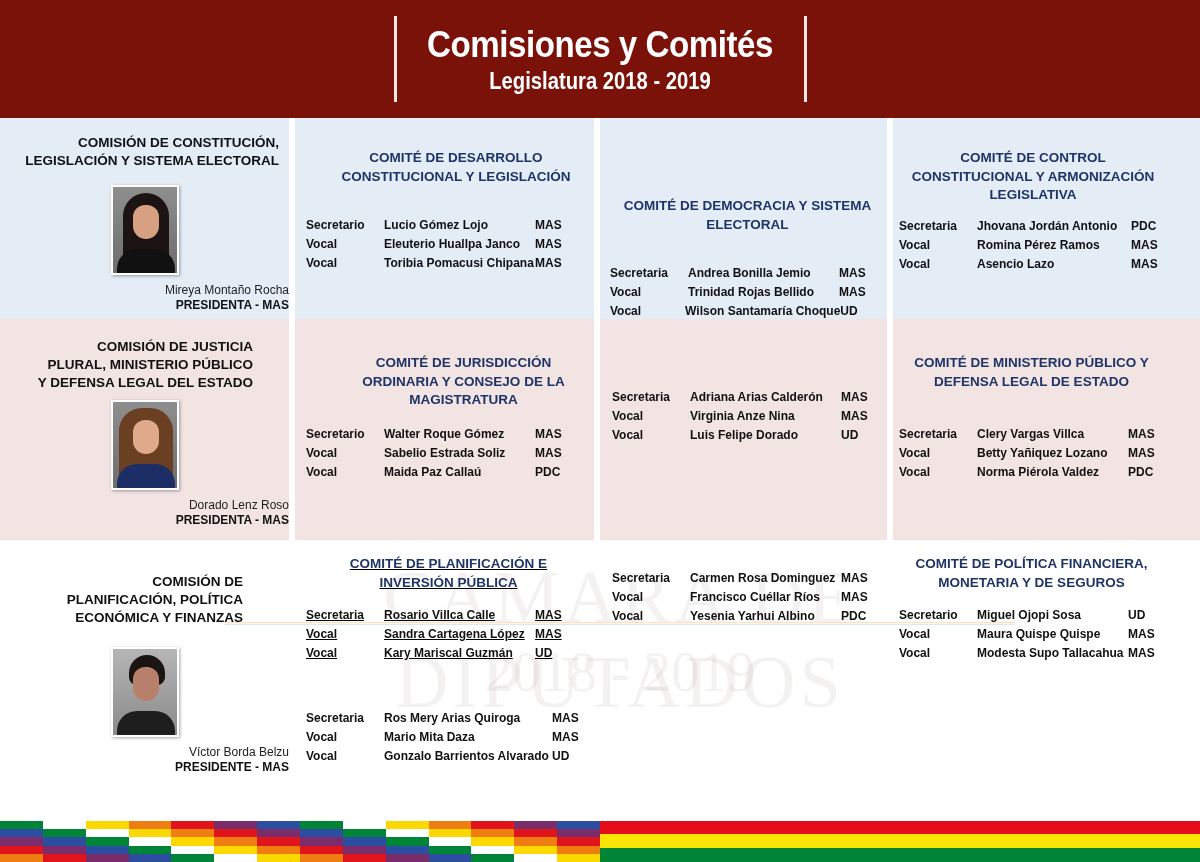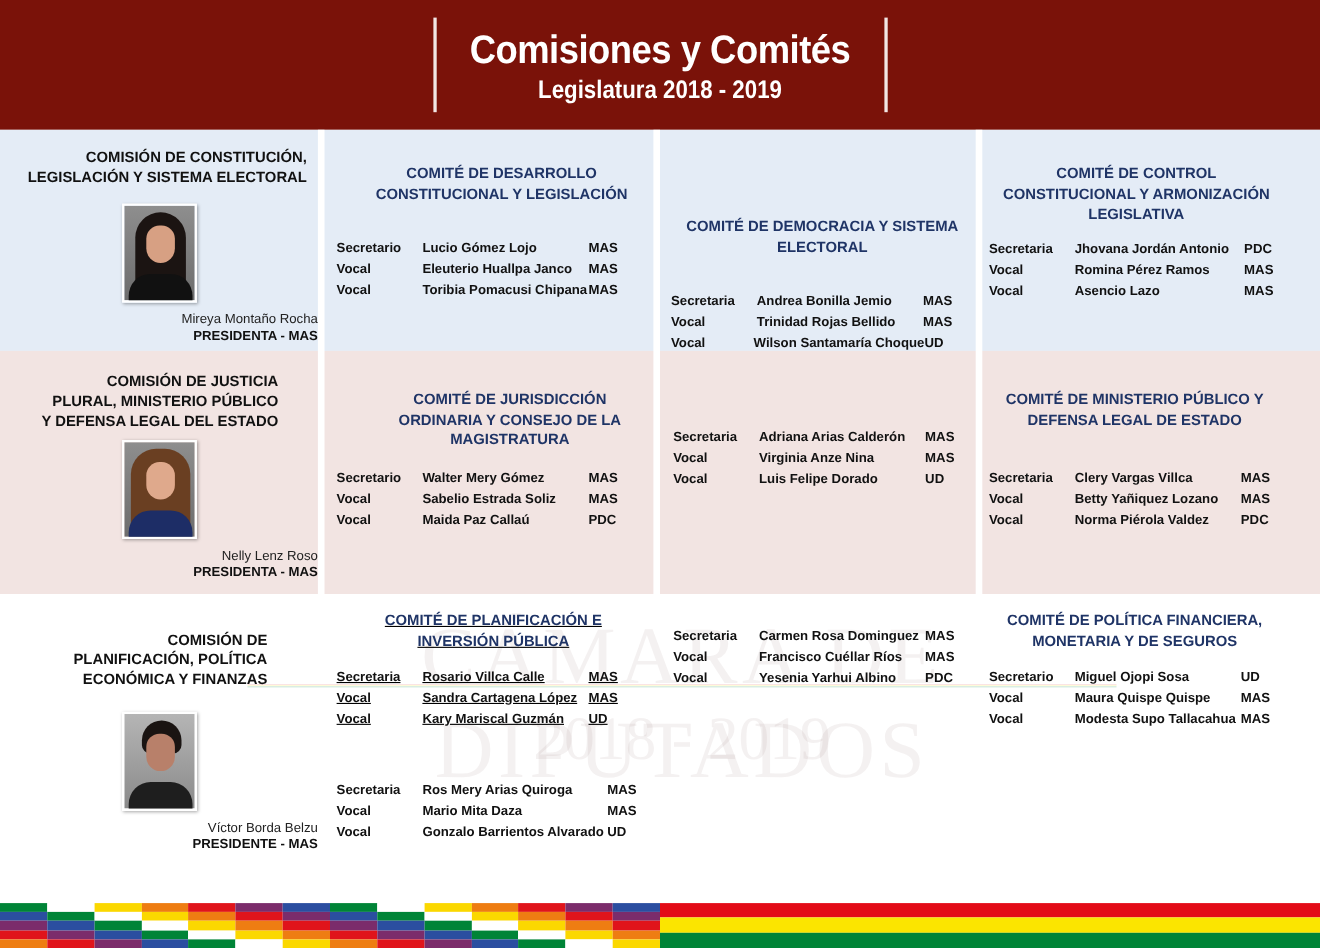--- a/index.html
+++ b/index.html
@@ -117,21 +117,21 @@
 </div>
 
 <div class="commission" style="top:338px;">
   <div class="ctitle" style="padding:0 36px;">COMISIÓN DE JUSTICIA PLURAL, MINISTERIO PÚBLICO Y DEFENSA LEGAL DEL ESTADO</div>
   <div class="photo" style="margin-top:8px;">
     <div class="ph-bg"></div>
     <div class="ph-hair" style="background:#6a3f22; left:6px; width:54px;"></div>
     <div class="ph-face" style="background:#dfa98c;"></div>
     <div class="ph-body" style="background:#1d2d66;"></div>
   </div>
-  <div class="pname">Nelly Lenz Roso</div>
+  <div class="pname">Dorado Lenz Roso</div>
   <div class="prole">PRESIDENTA - MAS</div>
 </div>
 
 <div class="commission" style="top:573px;">
   <div class="ctitle" style="padding:0 46px;">COMISIÓN DE PLANIFICACIÓN, POLÍTICA ECONÓMICA Y FINANZAS</div>
   <div class="photo" style="margin-top:20px;">
     <div class="ph-bg" style="background:linear-gradient(#b5b5b5,#8a8a8a);"></div>
     <div class="ph-hair" style="background:#1a1412; height:30px; left:16px; width:36px; top:6px;"></div>
     <div class="ph-face" style="background:#b8806a;"></div>
     <div class="ph-body" style="background:#1e1e1e;"></div>
@@ -201,21 +201,21 @@
         <span class="party">MAS</span>
       </div>
   </div>
 </div>
 
 <div class="committee" style="left:306px; top:354px; width:265px;">
   <div class="ktitle" style="padding:0 0 0 50px;">COMITÉ DE JURISDICCIÓN ORDINARIA Y CONSEJO DE LA MAGISTRATURA</div>
   <div class="members" style="margin-top:15px;">
     <div class="member">
         <span class="role">Secretario</span>
-        <span class="name">Walter Mery Gómez</span>
+        <span class="name">Walter Roque Gómez</span>
         <span class="party">MAS</span>
       </div>
     <div class="member">
         <span class="role">Vocal</span>
         <span class="name">Sabelio Estrada Soliz</span>
         <span class="party">MAS</span>
       </div>
     <div class="member">
         <span class="role">Vocal</span>
         <span class="name">Maida Paz Callaú</span>

